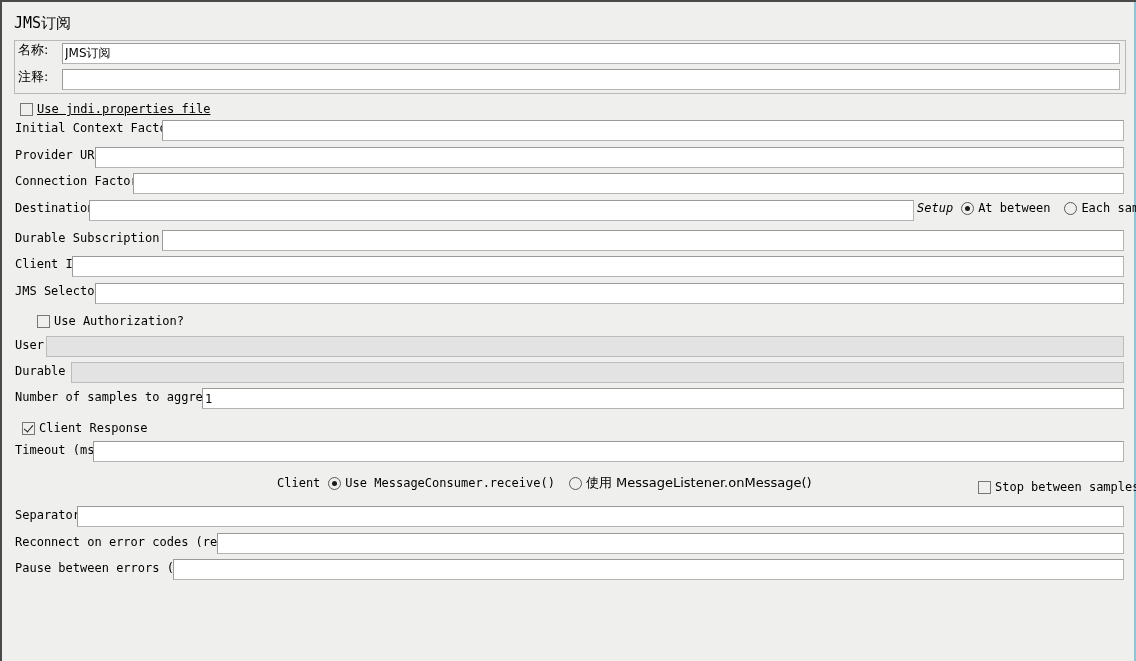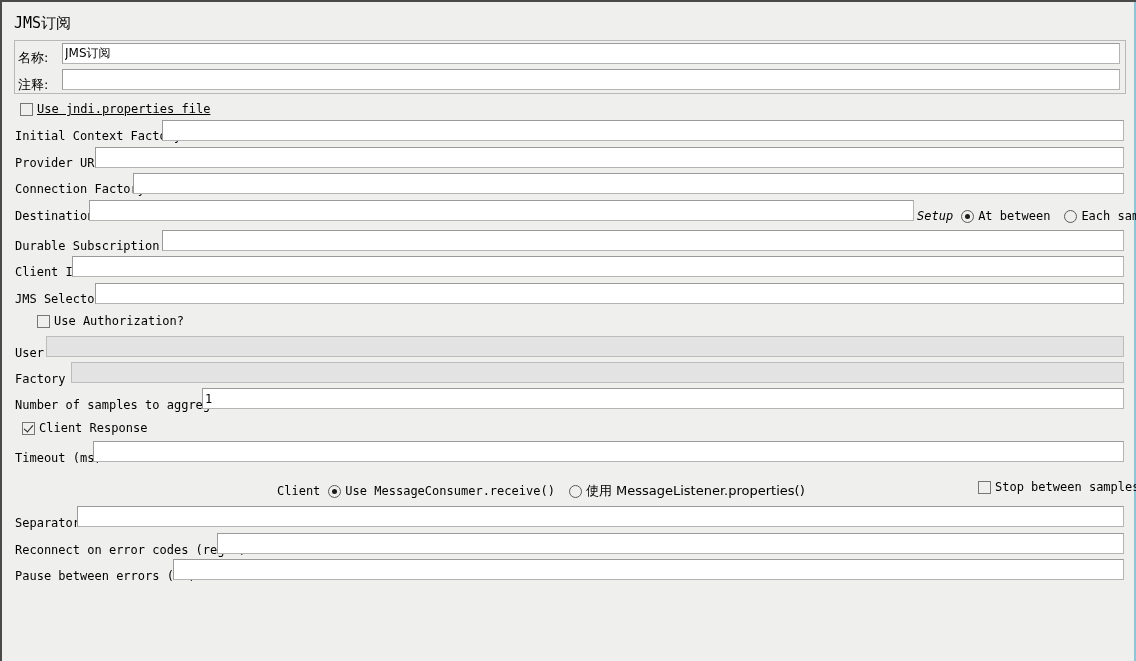--- a/index.html
+++ b/index.html
@@ -34,21 +34,21 @@
     top: 12px;
     font-size: 15px;
     color: #000000;
     font-family: "DejaVu Sans Mono", "Liberation Mono", monospace;
     letter-spacing: 0px;
     white-space: nowrap;
   }
   .row {
     position: absolute;
     display: flex;
-    align-items: flex-end;
+    align-items: flex-start;
     height: 22px;
   }
   .lbl {
     font-size: 12px;
     color: #000000;
     white-space: nowrap;
     font-family: "DejaVu Sans Mono", "Liberation Mono", monospace;
     line-height: 14px;
   }
   .lbl-cjk {
@@ -224,21 +224,21 @@
     <span class="cbx"></span>
     <span class="lbl">Use Authorization?</span>
   </div>
 
   <div class="row" style="left:13px; top:336px;">
     <span class="lbl">User</span>
   </div>
   <input class="fld disabled" style="position: absolute; left: 44px; top: 334px; width: 1078px;" disabled="" value="">
 
   <div class="row" style="left:13px; top:362px;">
-    <span class="lbl">Factory</span>
+    <span class="lbl">Durable</span>
   </div>
   <input class="fld disabled" type="password" style="position: absolute; left: 69px; top: 360px; width: 1053px;" disabled="" value="">
 
   <div class="row" style="left:13px; top:388px;">
     <span class="lbl">Number of samples to aggregate</span>
   </div>
   <input class="fld" style="position: absolute; left: 200px; top: 386px; width: 922px;" value="1">
 
   <div class="row chk-row" style="left:20px; top:415px;">
     <span class="cbx checked"></span>
@@ -251,21 +251,21 @@
   <input class="fld" style="position: absolute; left: 91px; top: 439px; width: 1031px;" value="">
 
   <div class="row" style="left:257px; top:474px;margin-left:18px;">
     <span class="lbl" style="margin-right:8px;">Client</span>
     <span class="opt">
       <span class="rdo sel"></span>
       <span class="lbl">Use MessageConsumer.receive()</span>
     </span>
     <span class="opt" style="margin-right:0;">
       <span class="rdo"></span>
-      <span class="lbl lbl-cjk">使用 MessageListener.properties()</span>
+      <span class="lbl lbl-cjk">使用 MessageListener.onMessage()</span>
     </span>
   </div>
 
   <div class="row chk-row" style="left:976px; top:474px;">
     <span class="cbx"></span>
     <span class="lbl">Stop between samples?</span>
   </div>
 
   <div class="row" style="left:13px; top:506px;">
     <span class="lbl">Separator</span>

